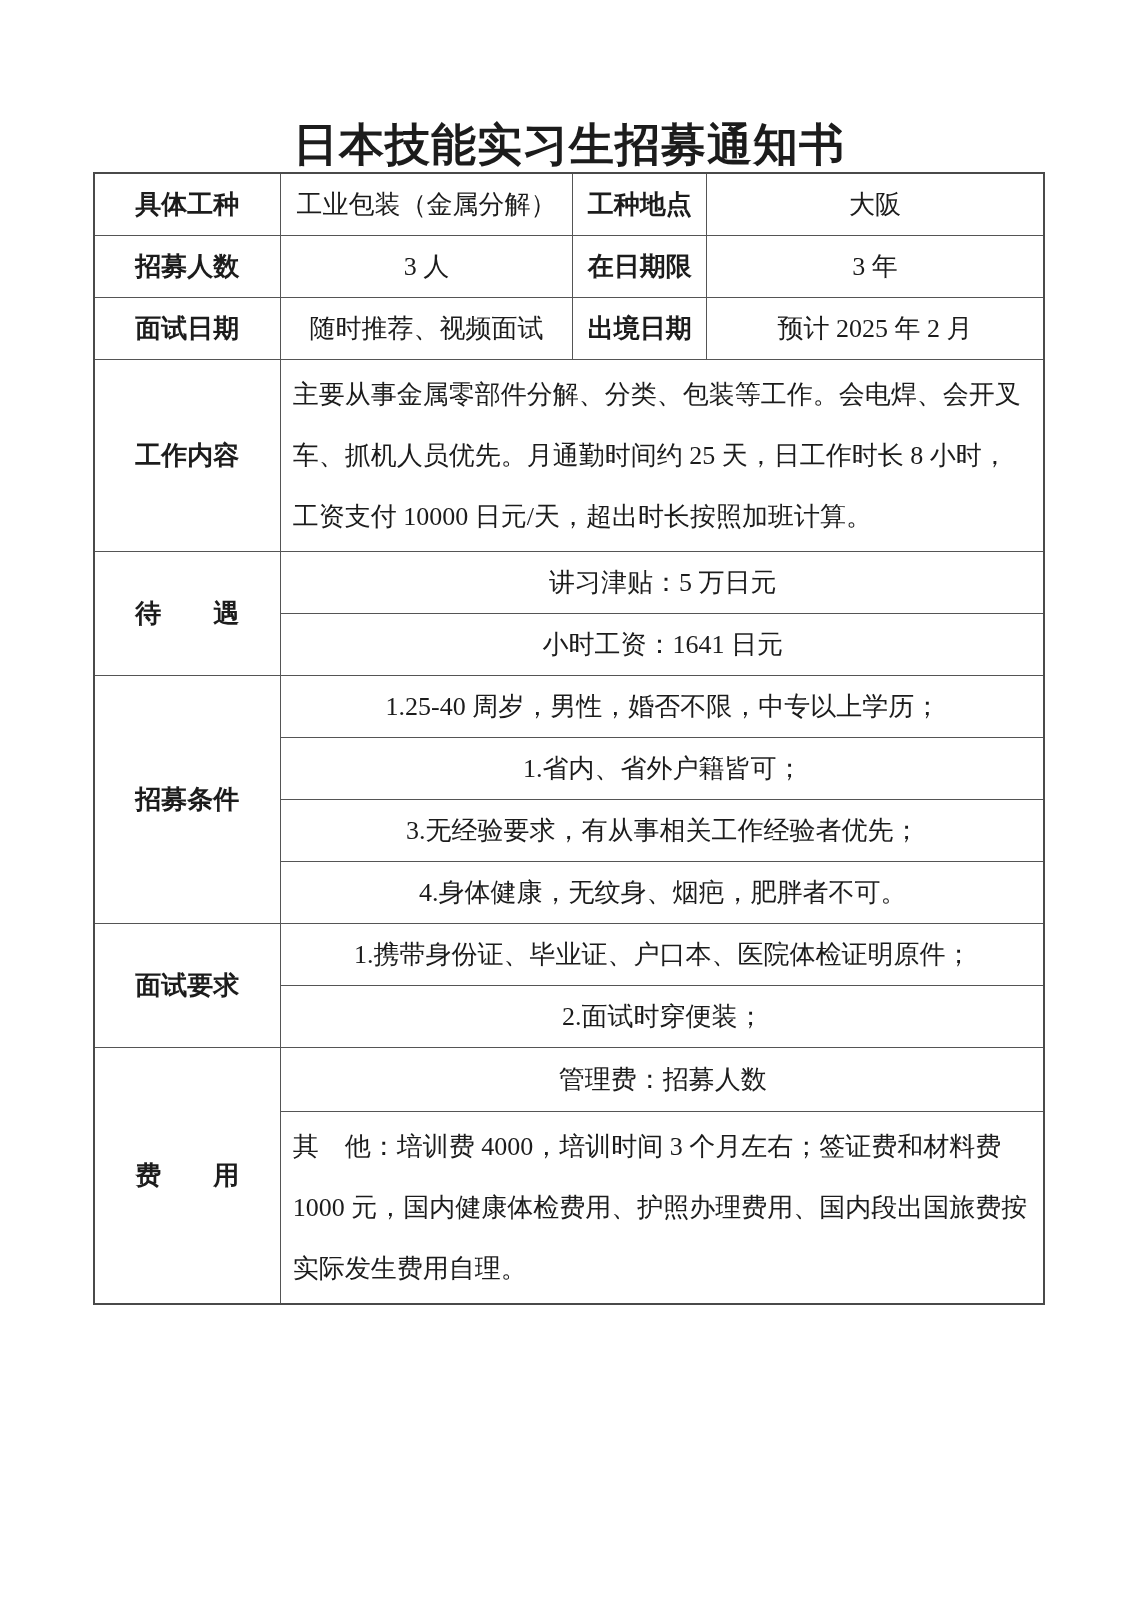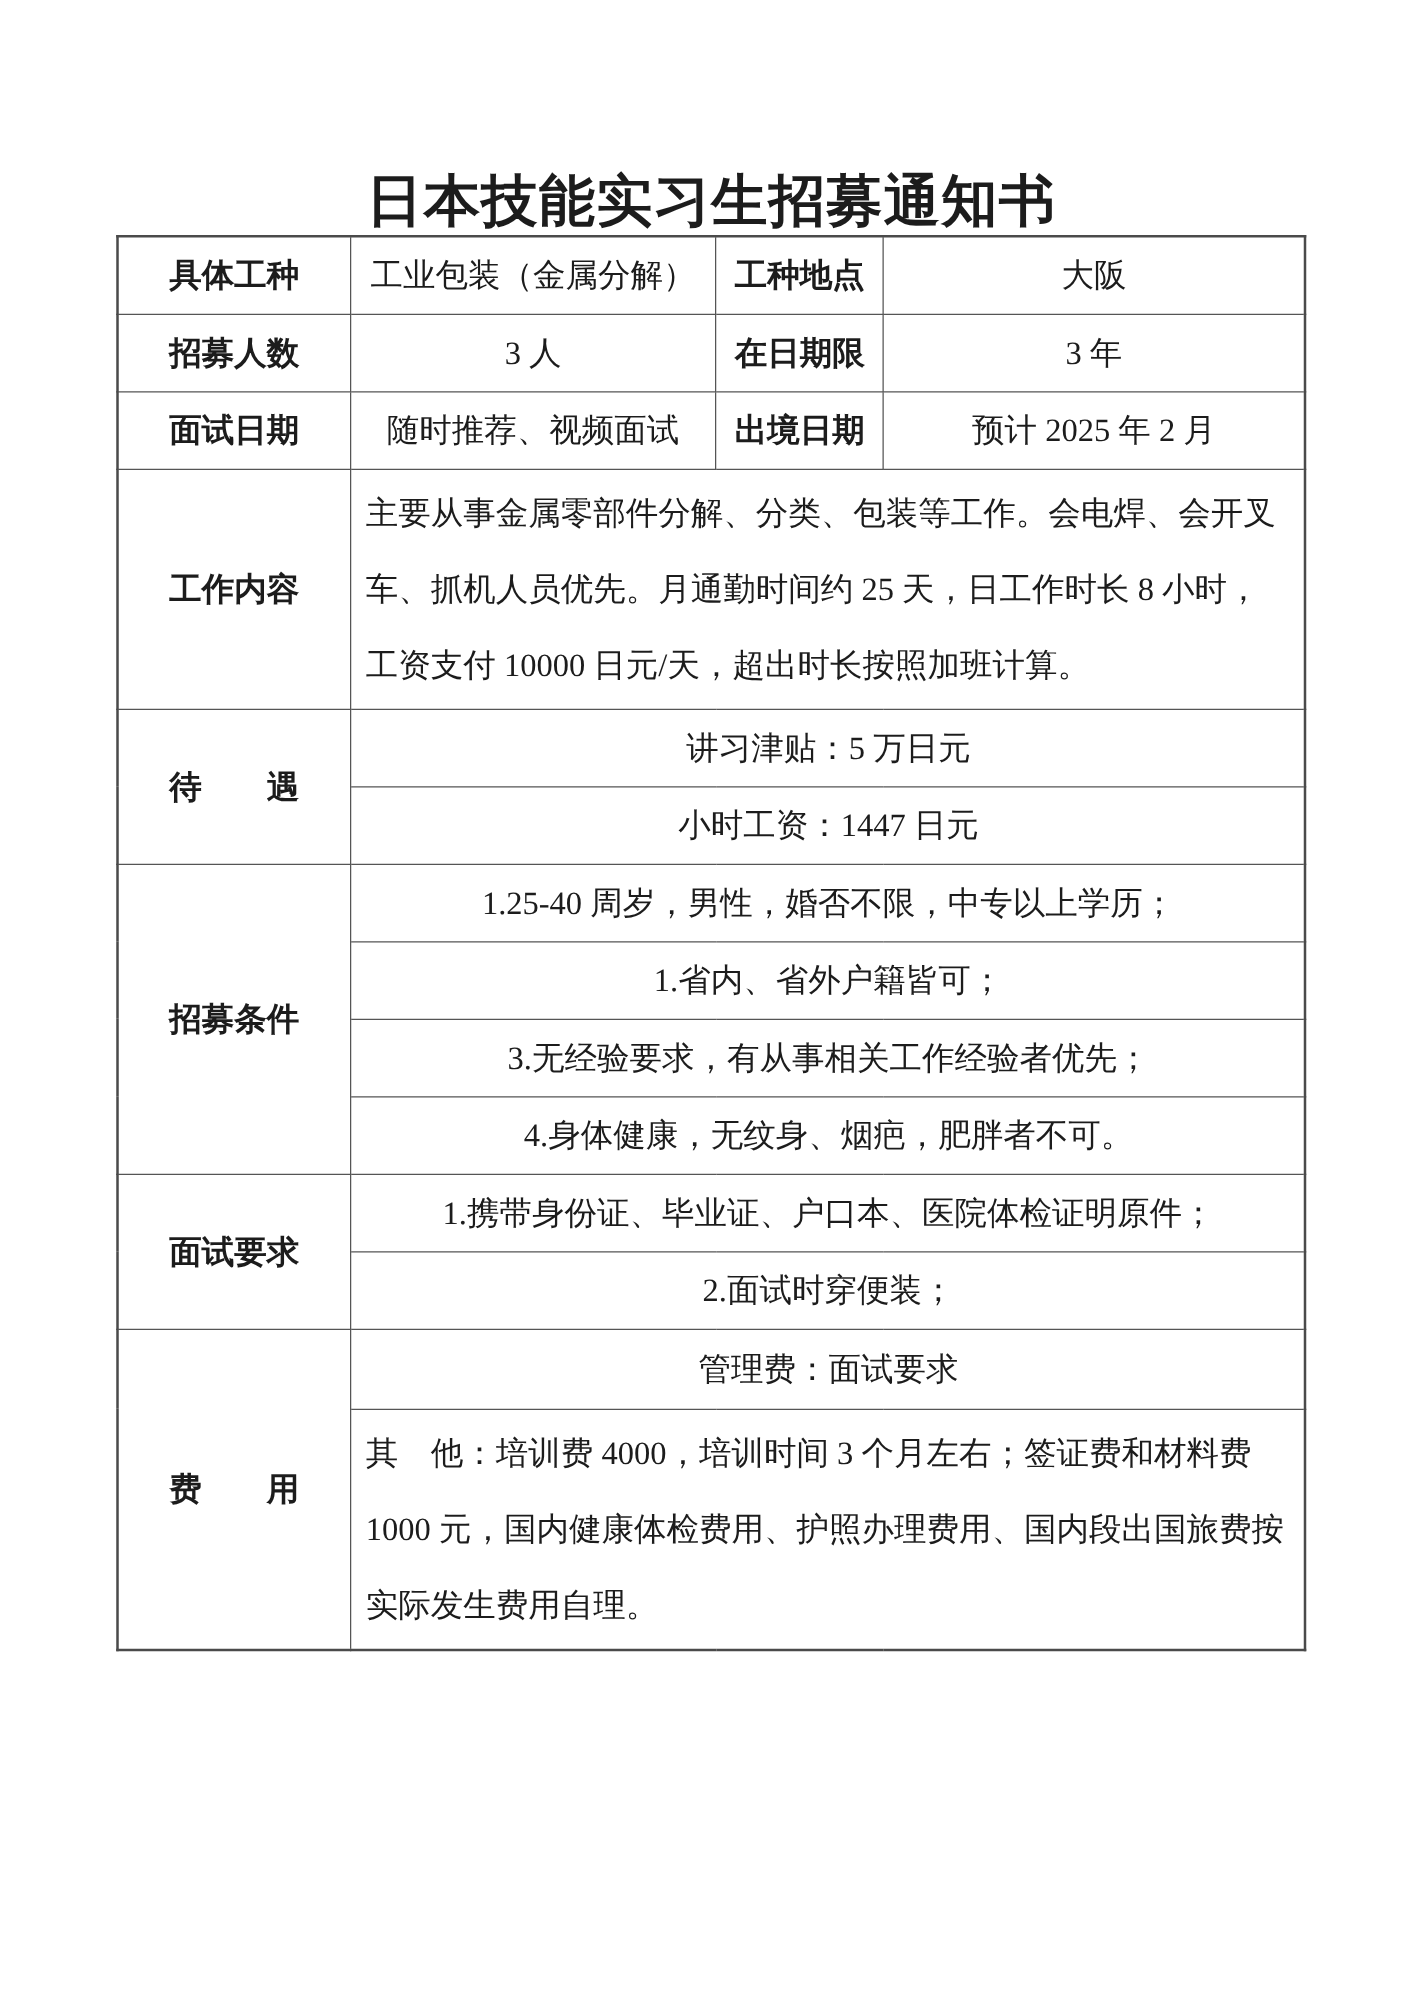--- a/index.html
+++ b/index.html
@@ -7,21 +7,20 @@
     margin: 0; padding: 0;
     background: #ffffff;
     width: 1131px; height: 1600px;
     font-family: "Liberation Serif", "DejaVu Serif", serif;
     color: #1c1c1c;
   }
   .page {
     width: 1131px; height: 1341px;
     padding: 118px 86px 0 93px;
     overflow: hidden;
-    margin-top: 16px;
   }
   .doc-title {
     margin: 0;
     text-align: center;
     font-size: 45px;
     font-weight: 700;
     letter-spacing: 1px;
     line-height: 1.2;
   }
   .doc-date {
@@ -98,21 +97,21 @@
     <tr>
       <td class="lbl">工作内容</td>
       <td class="para" colspan="3">主要从事金属零部件分解、分类、包装等工作。会电焊、会开叉车、抓机人员优先。月通勤时间约 25 天，日工作时长 8 小时，工资支付 10000 日元/天，超出时长按照加班计算。</td>
     </tr>
 
     <tr class="sub">
       <td class="lbl" rowspan="2">待　　遇</td>
       <td class="item" colspan="3">讲习津贴：5 万日元</td>
     </tr>
     <tr class="sub">
-      <td class="item" colspan="3">小时工资：1447 日元</td>
+      <td class="item" colspan="3">小时工资：1641 日元</td>
     </tr>
 
     <tr class="sub">
       <td class="lbl" rowspan="4">招募条件</td>
       <td class="item" colspan="3">1.25-40 周岁，男性，婚否不限，中专以上学历；</td>
     </tr>
     <tr class="sub">
       <td class="item" colspan="3">1.省内、省外户籍皆可；</td>
     </tr>
     <tr class="sub">
@@ -125,21 +124,21 @@
     <tr class="sub">
       <td class="lbl" rowspan="2">面试要求</td>
       <td class="item" colspan="3">1.携带身份证、毕业证、户口本、医院体检证明原件；</td>
     </tr>
     <tr class="sub">
       <td class="item" colspan="3">2.面试时穿便装；</td>
     </tr>
 
     <tr class="sub">
       <td class="lbl" rowspan="2">费　　用</td>
-      <td class="item" colspan="3" style="height:64px">管理费：面试要求</td>
+      <td class="item" colspan="3" style="height:64px">管理费：招募人数</td>
     </tr>
     <tr>
       <td class="para" colspan="3">其　他：培训费 4000，培训时间 3 个月左右；签证费和材料费 1000 元，国内健康体检费用、护照办理费用、国内段出国旅费按实际发生费用自理。</td>
     </tr>
 
   </tbody>
     </table>
 </div>
 
 </body></html>

